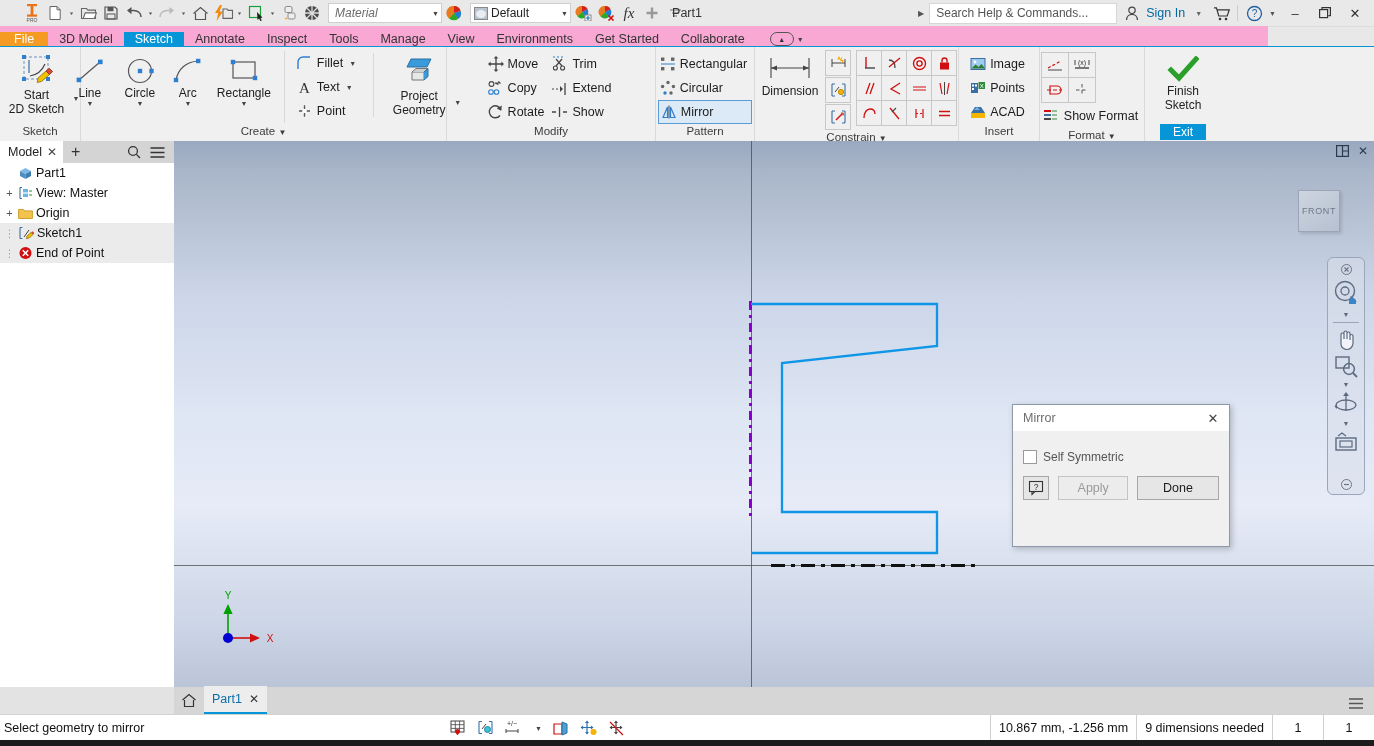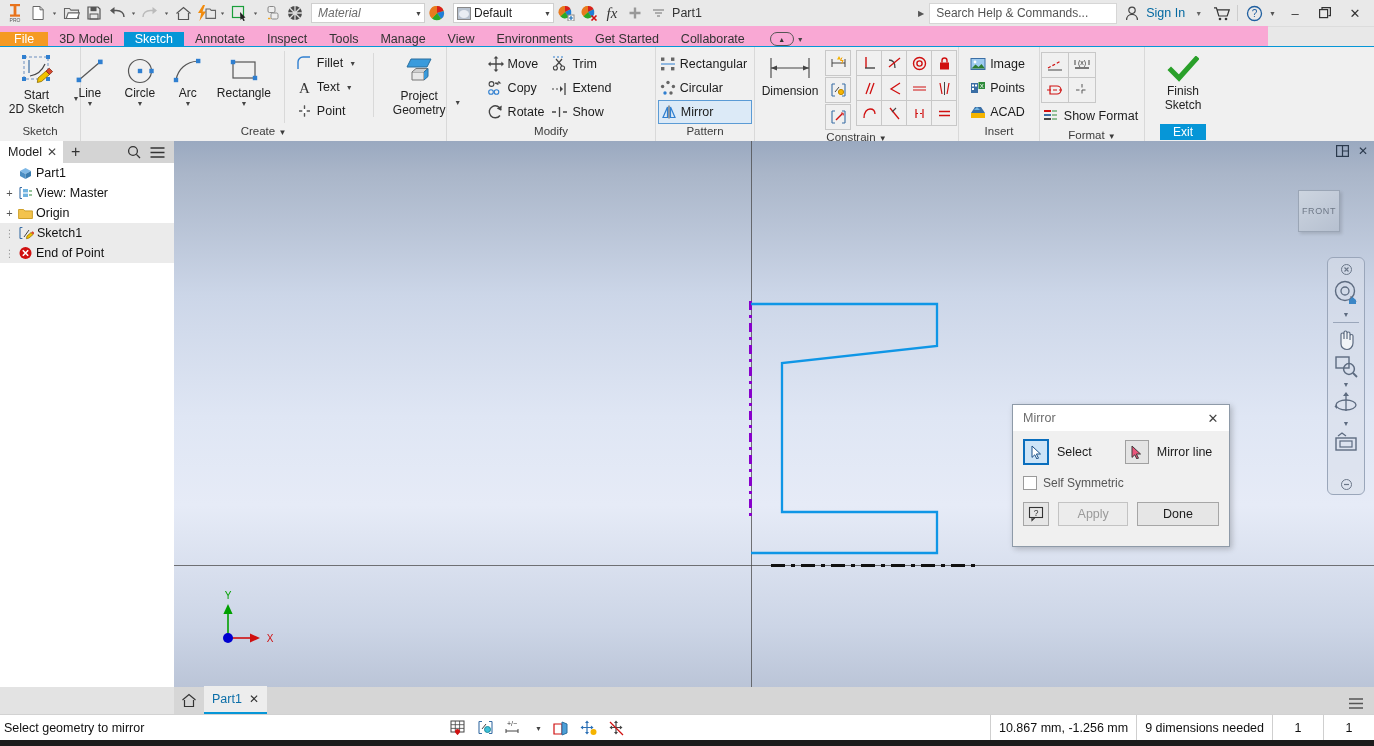--- a/index.html
+++ b/index.html
@@ -8,21 +8,21 @@
     font-family:"Liberation Sans", sans-serif;
     font-size:12px;color:#1a1a1a;
     background:#f0f0f0;
     -webkit-font-smoothing:antialiased;
   }
   .app{position:relative;width:1374px;height:746px;background:#e8e8e8;}
 
   
   .titlebar{position:absolute;left:0;top:0;width:1374px;height:26px;background:#e9e9e9;
     display:flex;align-items:center;border-bottom:1px solid #dcdcdc;}
-  .qat{display:flex;align-items:center;height:26px;padding-left:4px;gap:1px;}
+  .qat{display:flex;align-items:center;height:26px;padding-left:21px;gap:1px;}
   .qbtn{width:22px;height:22px;display:flex;align-items:center;justify-content:center;cursor:default;}
   .caret{width:9px;height:22px;display:flex;align-items:center;justify-content:center;color:#555;font-size:7px;}
   .caret:after{content:"\25BC";transform:scale(.8,.6);}
   .matbox{width:104px;height:18px;background:#fff;border:1px solid #cfcfcf;display:flex;align-items:center;
     padding:0 2px 0 6px;margin-left:4px;}
   .matbox .mt{flex:1;color:#6c6c6c;font-style:italic;font-size:12px;}
   .stylebox{width:94px;height:18px;background:#fff;border:1px solid #cfcfcf;display:flex;align-items:center;
     padding:0 2px 0 3px;margin-left:4px;gap:3px;}
   .stylebox .mt{flex:1;color:#222;font-size:12px;}
   .doc-title{position:absolute;left:0;right:0;top:0;height:26px;line-height:26px;text-align:center;
@@ -911,34 +911,20 @@
       <text x="10" y="9" font-size="10" fill="#00a000" text-anchor="middle" font-family="sans-serif">Y</text>
       <text x="52" y="52" font-size="10" fill="#d01010" text-anchor="middle" font-family="sans-serif">X</text>
     </svg>
 
     <div class="dialog" style="left:838px;top:263px">
       <div class="dlg-title">
         <span class="t">Mirror</span>
         <span class="dlg-x">✕</span>
       </div>
       <div class="dlg-body">
-        <div class="selrow">
-          <div class="selbtn on">
-            <svg width="13" height="14" viewBox="0 0 13 14">
-                <path d="M2 1l8.5 8H6.4l2.1 4.2-1.6.8-2.1-4.2L2 12.4z" fill="#fff" stroke="#1a4f86" stroke-width="1"></path>
-              </svg>
-          </div>
-          <span class="sellbl">Select</span>
-          <div class="selbtn" style="margin-left:33px">
-            <svg width="13" height="14" viewBox="0 0 13 14">
-                <path d="M2 1l8.5 8H6.4l2.1 4.2-1.6.8-2.1-4.2L2 12.4z" fill="#e9557a" stroke="#3a3a3a" stroke-width="1"></path>
-              </svg>
-          </div>
-          <span class="sellbl">Mirror line</span>
-        </div>
         <div class="chkrow">
           <span class="chk"></span>
           <span class="chklbl">Self Symmetric</span>
         </div>
         <div class="btnrow">
           <div class="dbtn q">
             <svg width="16" height="16" viewBox="0 0 16 16">
                 <rect x="1.5" y="1.5" width="13" height="10" fill="none" stroke="#333" stroke-width="1.1"></rect>
                 <text x="8" y="9.5" font-size="8.5" fill="#333" text-anchor="middle" font-family="sans-serif">?</text>
                 <path d="M4 11.5v3l3-3z" fill="none" stroke="#333" stroke-width="1.1"></path>

